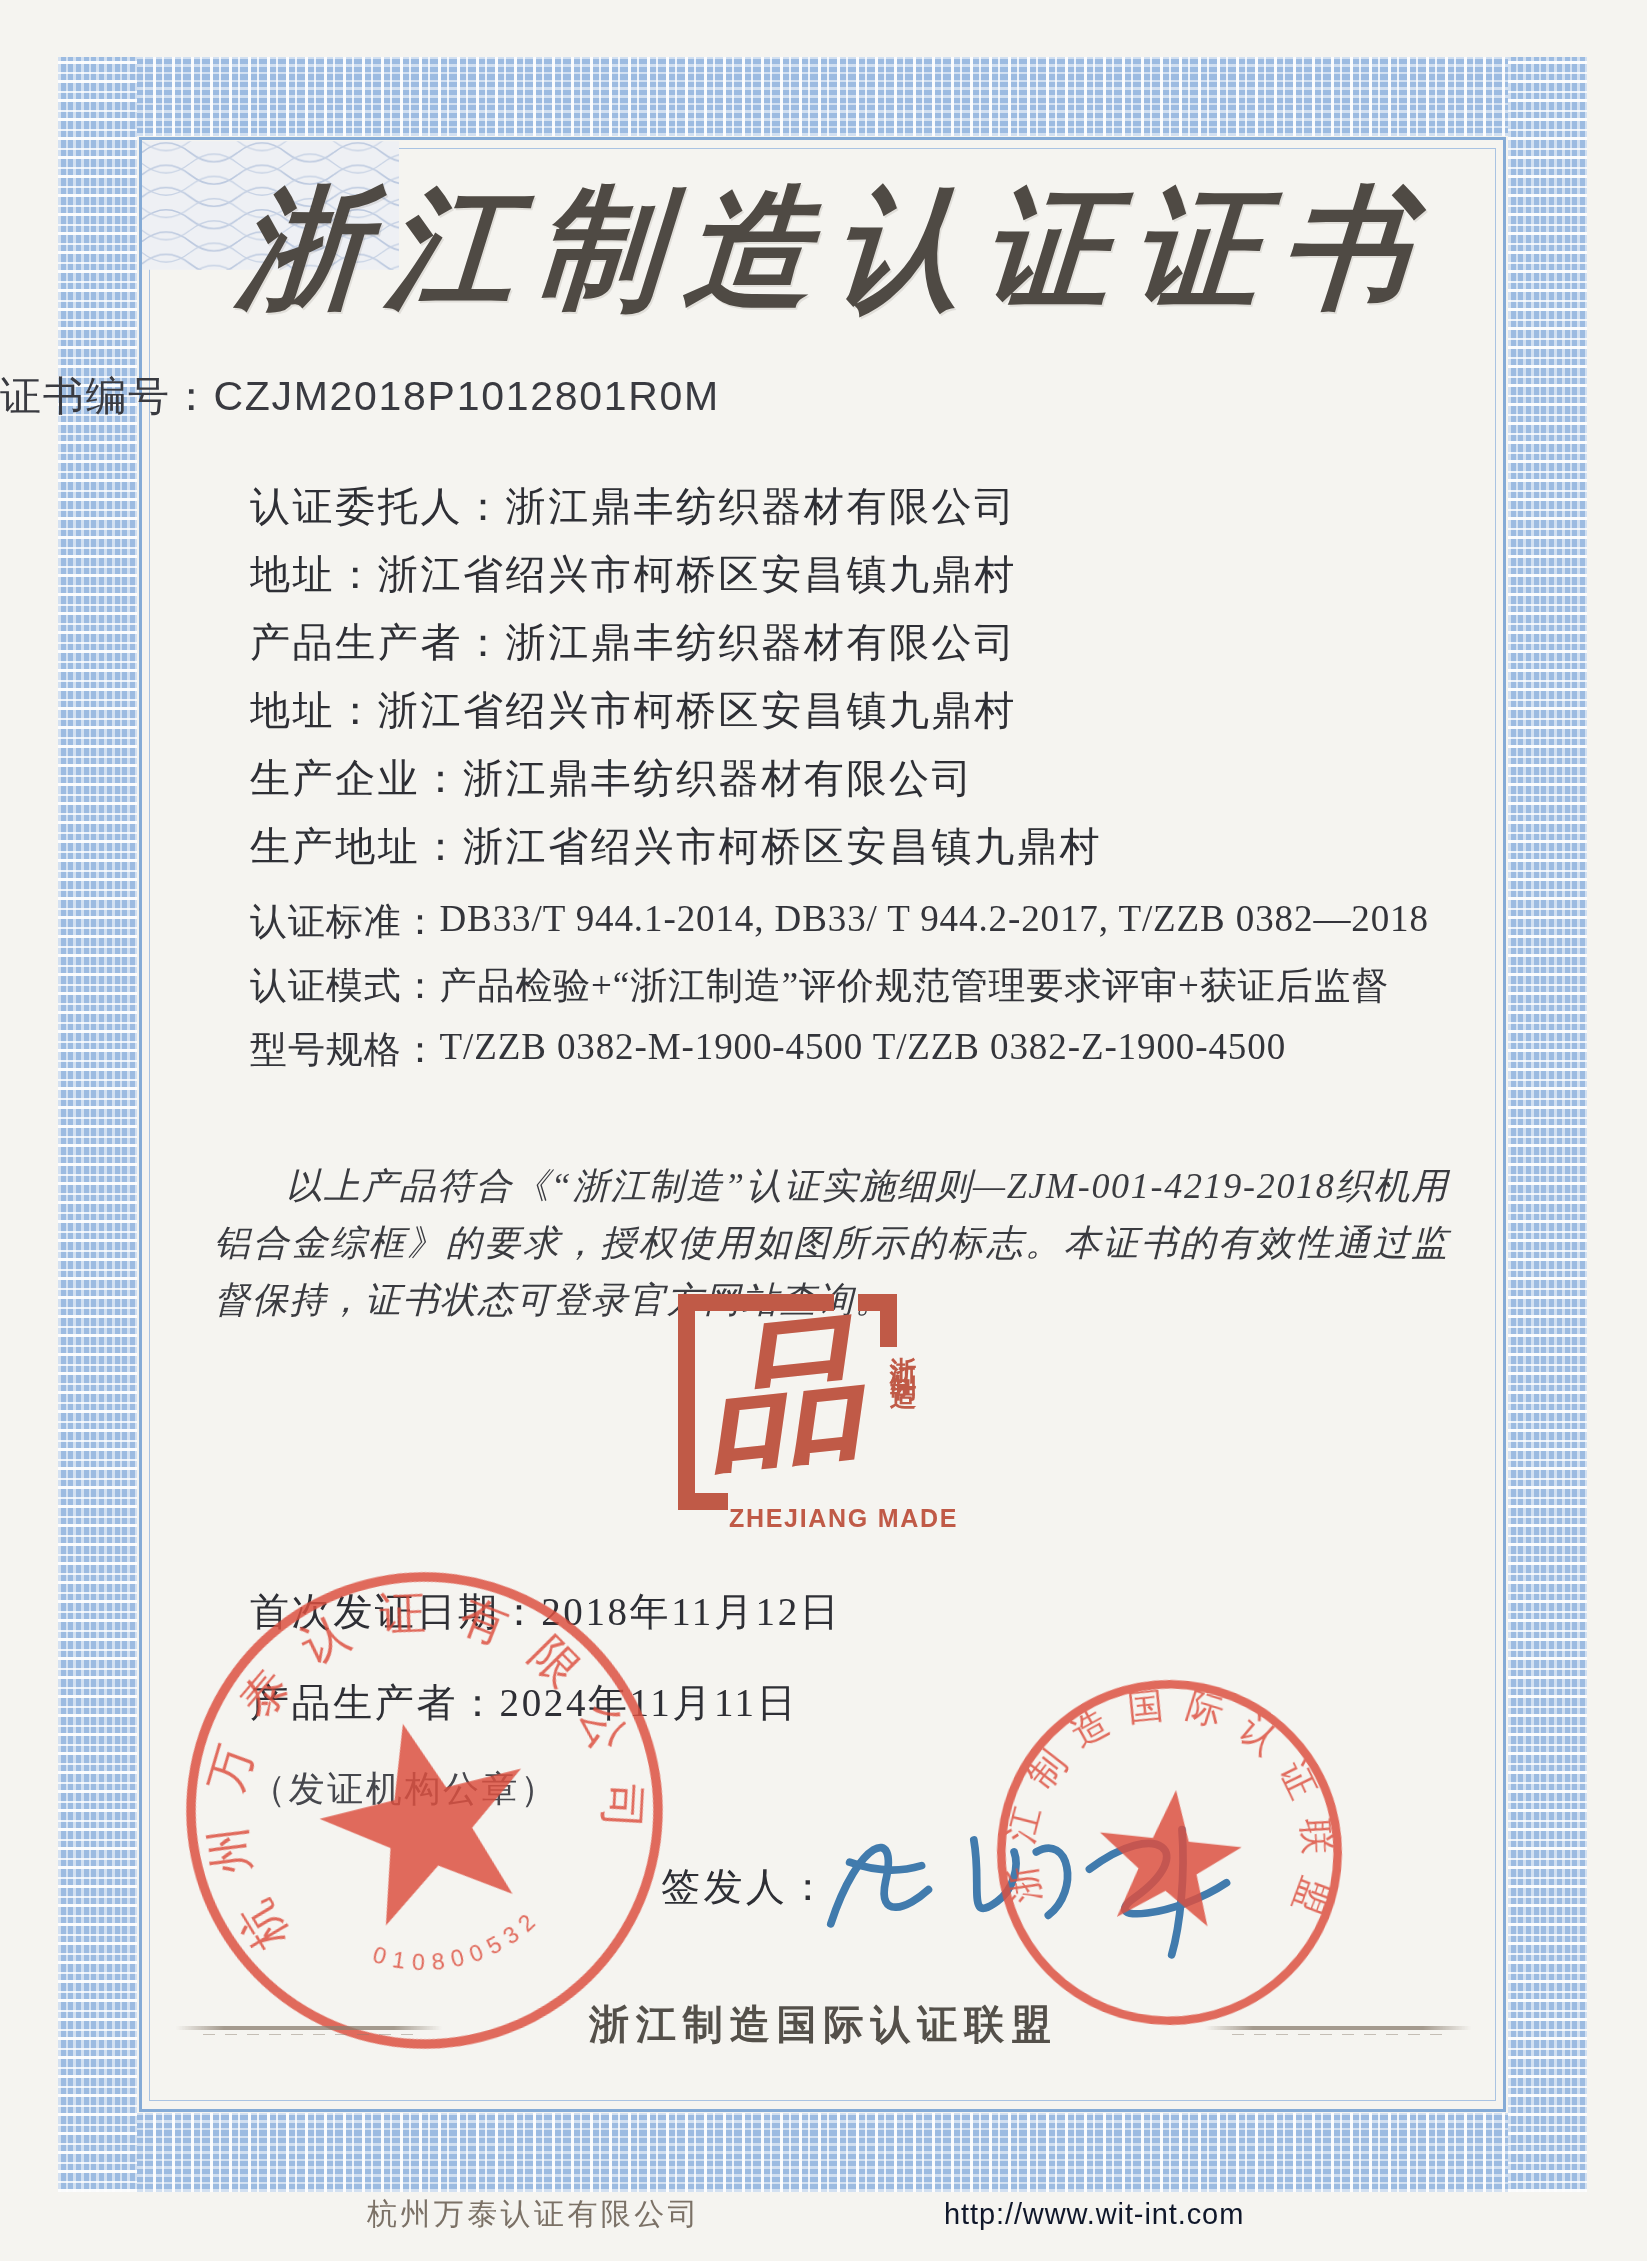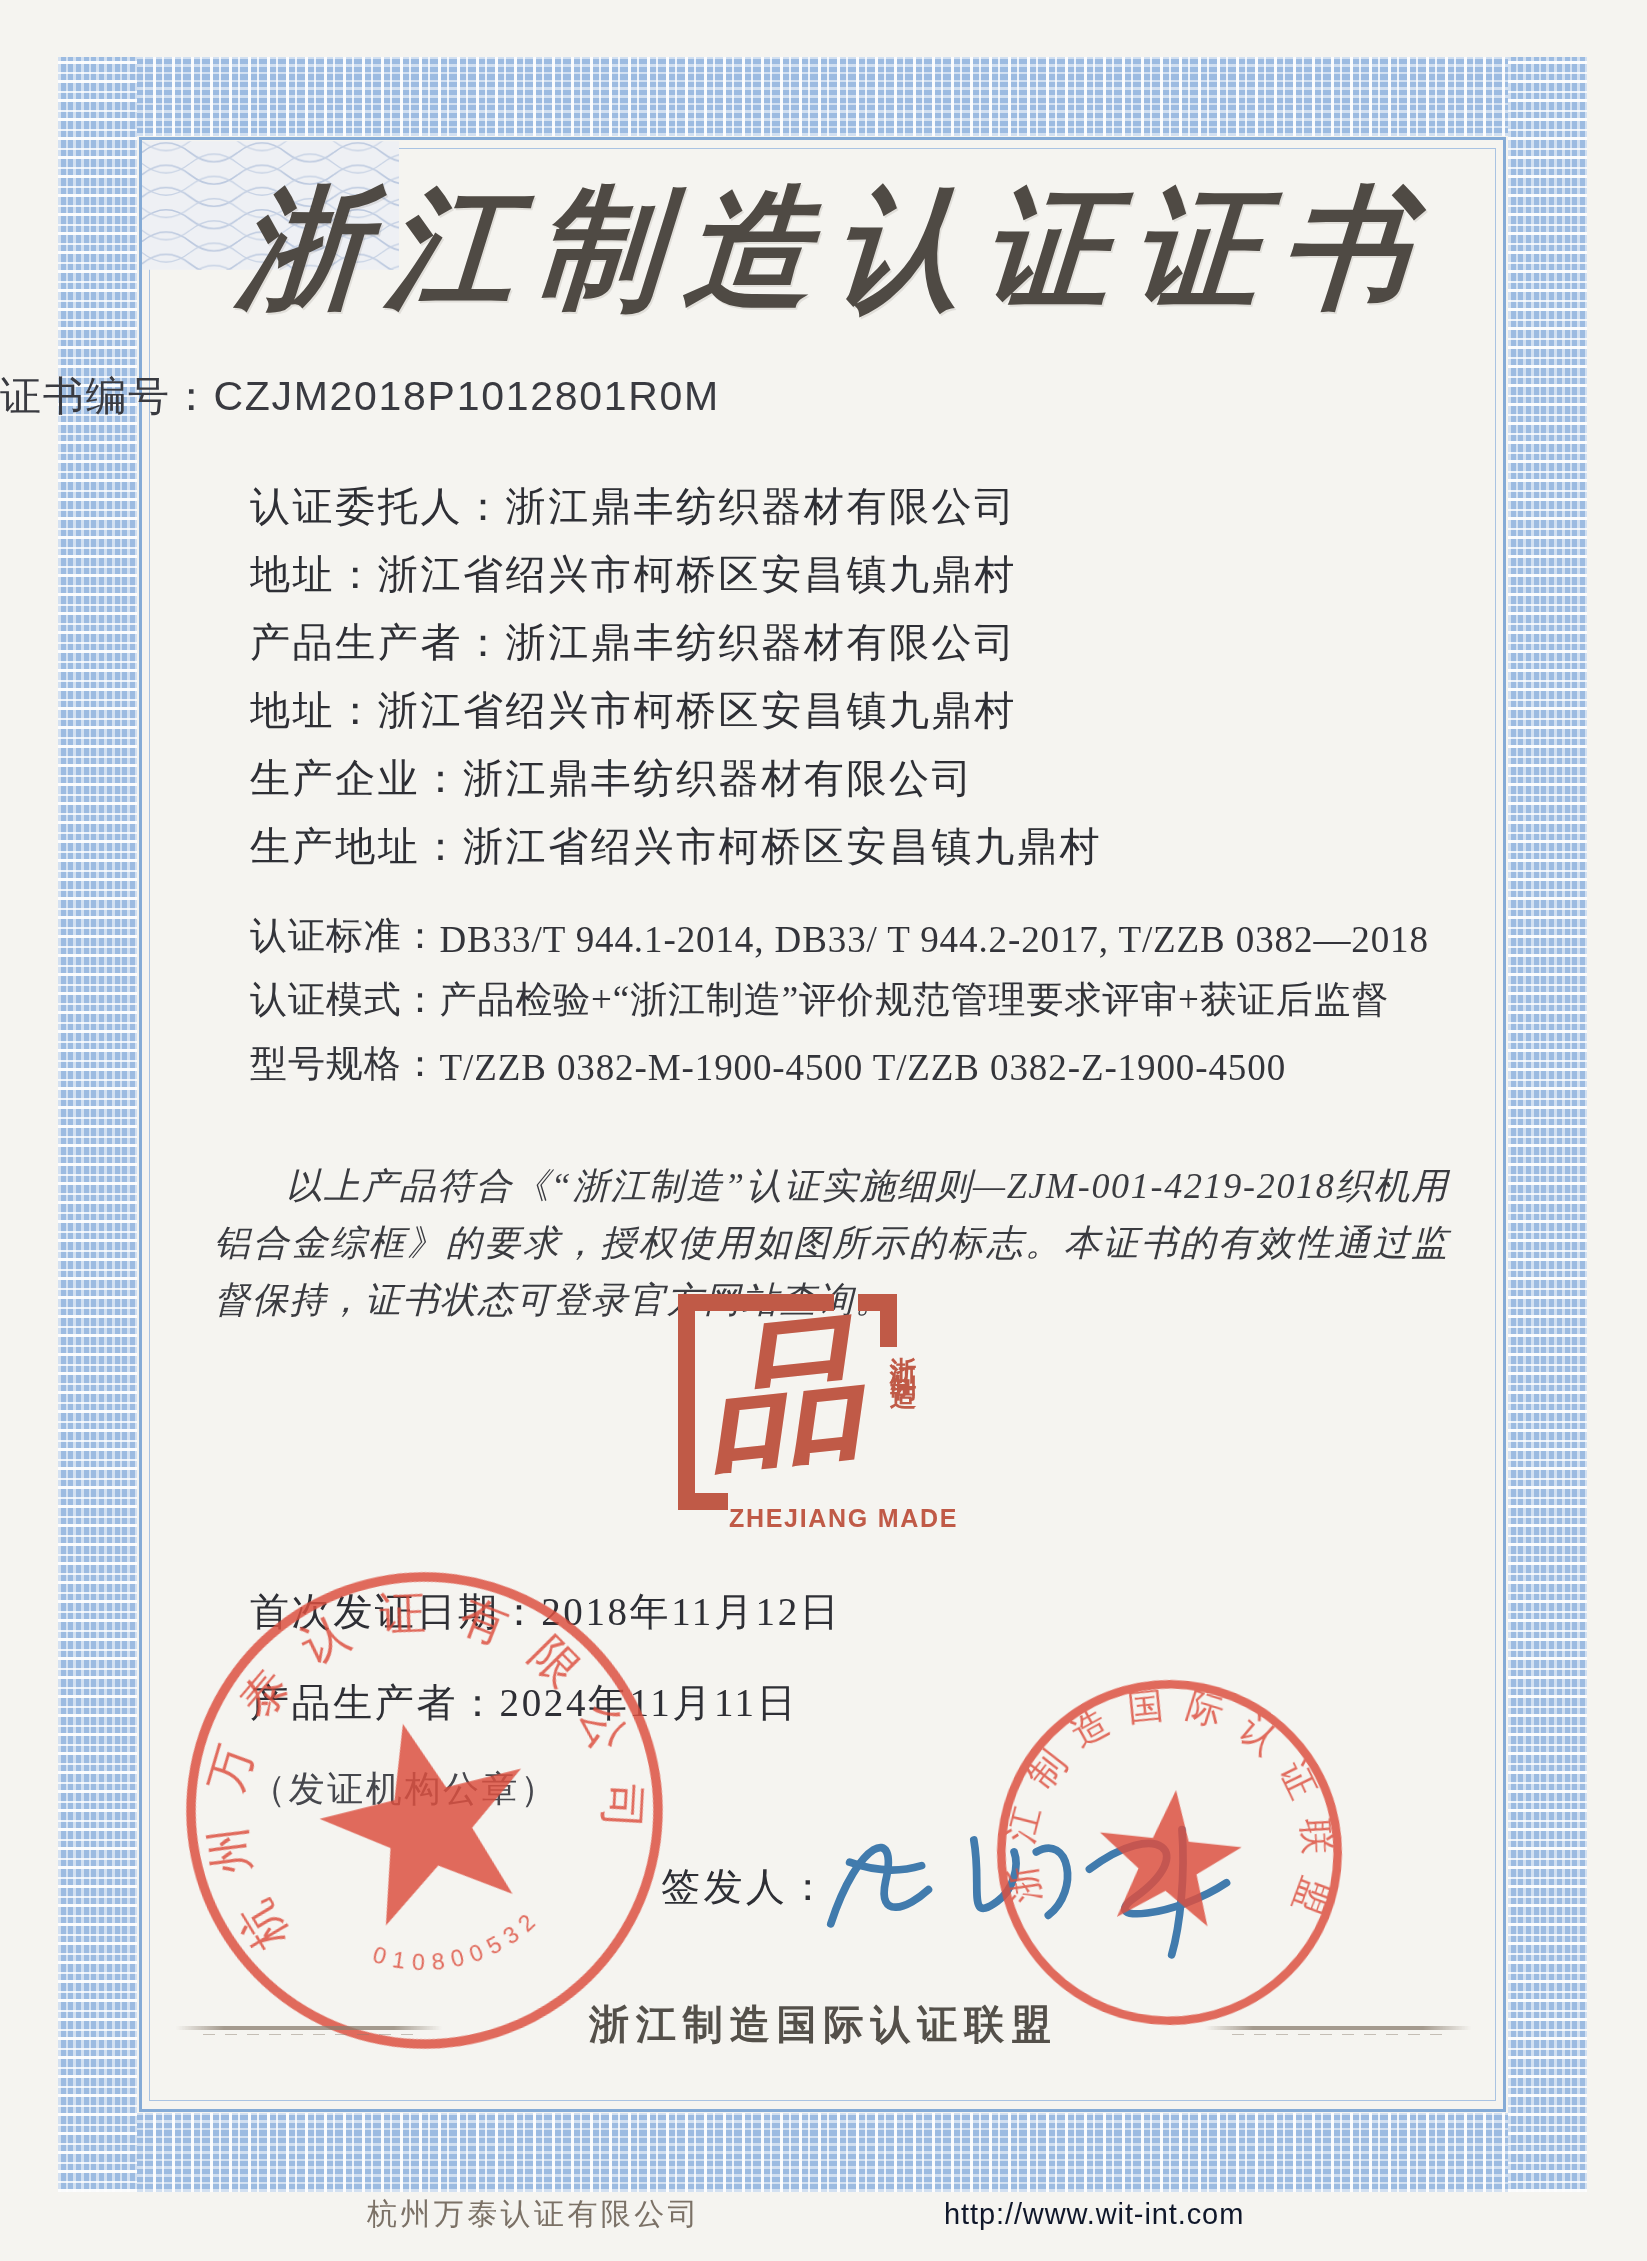--- a/index.html
+++ b/index.html
@@ -45,21 +45,21 @@
     text-shadow:1.7px 2.6px 0 rgba(79,74,68,.12);
   }
   #cert-line{
     left:0;right:0;top:369px;text-align:left;
     font-family:"Liberation Sans", sans-serif;
     font-size:41px;color:#393a40;letter-spacing:1.7px;
   }
   #fields{left:250px;top:472px;font-size:40px;color:#2e2f35;letter-spacing:2.6px;}
   #fields .row{height:68px;display:flex;align-items:center;}
   #specs{left:250px;top:897px;font-size:37px;color:#33343a;letter-spacing:0.9px;}
-  #specs .row{height:64px;display:flex;align-items:flex-end;}
+  #specs .row{height:64px;display:flex;align-items:flex-start;}
   #paragraph{
     left:214px;width:1235px;top:1158px;
     font-size:36px;line-height:57px;color:#3a3b40;
     text-indent:2em;font-style:italic;letter-spacing:1.7px;
     text-align:justify;
   }
   
   #logo{left:669px;top:1282px;width:266px;height:257px;color:#c05a47;}
   #logo .bar{position:absolute;background:#c05a47;}
   #logo-pin{

